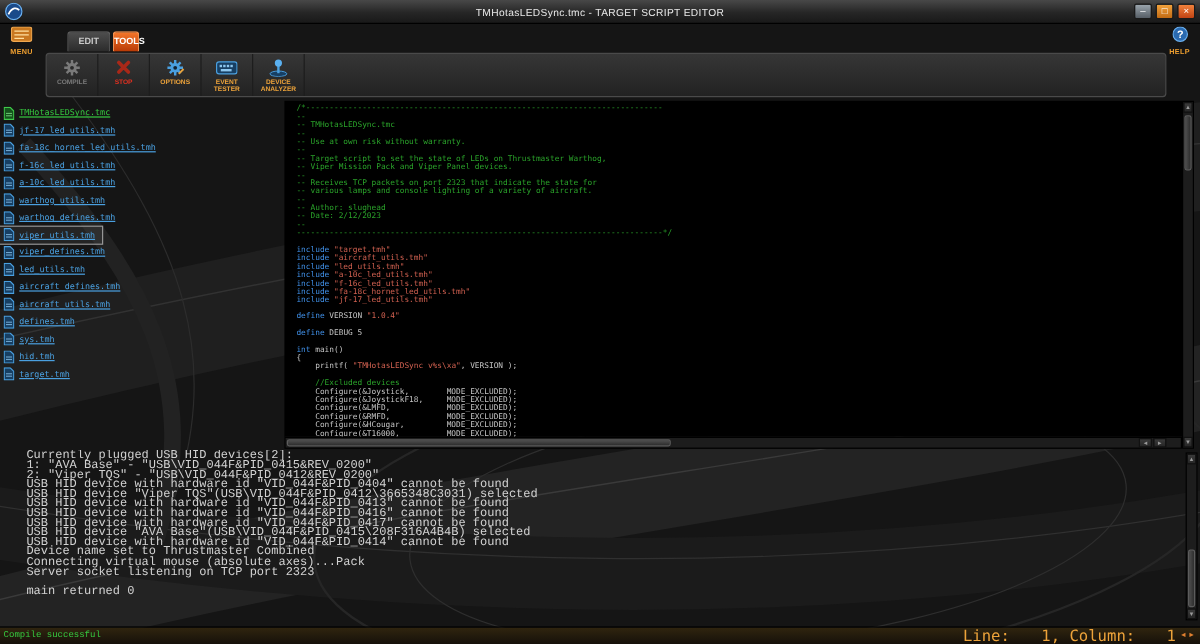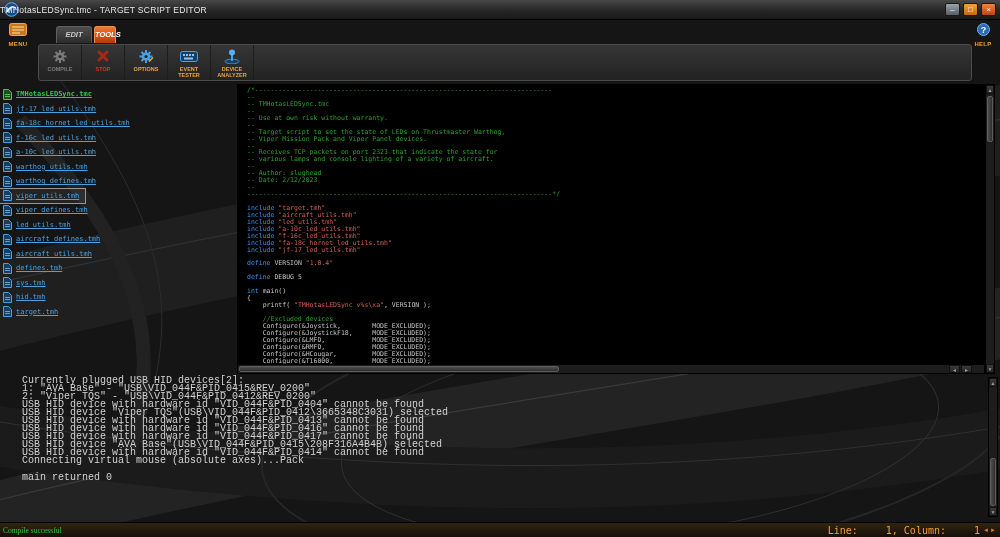--- a/index.html
+++ b/index.html
@@ -5,50 +5,50 @@
   * { margin:0; padding:0; box-sizing:border-box; }
   html,body { width:1000px; height:537px; }
   body { position:relative; overflow:hidden; background:#141414; font-family:"Liberation Sans", sans-serif; }
 
   #bg { position:absolute; left:0; top:0; z-index:0; }
 
   
   .titlebar { position:absolute; left:0; top:0; width:1000px; height:20px;
     background:linear-gradient(#484848,#262626 55%,#191919); border-bottom:1px solid #000; z-index:6; }
   .app-icon { position:absolute; left:4px; top:2px; }
-  .title-text { position:absolute; left:0; top:5px; width:100%; text-align:left; font-size:8.5px; color:#e8e8e8; letter-spacing:.3px; }
+  .title-text { position:absolute; left:0; top:5px; width:100%; text-align:center; font-size:8.5px; color:#e8e8e8; letter-spacing:.3px; }
   .win-buttons { position:absolute; right:4px; top:3px; display:flex; gap:3px; }
   .win-btn { width:15px; height:13px; border-radius:2px; font-size:8px; line-height:11px; text-align:center; color:#fff; border:1px solid #1a1a1a; cursor:default; }
   .win-btn.min { background:linear-gradient(#9aa4ac,#565e66); }
   .win-btn.max { background:linear-gradient(#f2a23c,#c06a14); }
   .win-btn.close { background:linear-gradient(#f2823c,#c04314); }
 
   
   .menu-button { position:absolute; left:3px; top:22px; width:30px; text-align:center; z-index:5; }
   .menu-button .lbl, .help-button .lbl { display:block; font-size:6px; font-weight:bold; color:#f0a030; margin-top:1px; letter-spacing:.3px; }
   .help-button { position:absolute; right:3px; top:22px; width:28px; text-align:center; z-index:5; }
-  .tab { position:absolute; top:26px; height:17px; line-height:15px; text-align:center; font-size:7.5px; font-weight:bold; border-radius:3px 3px 0 0; z-index:5;font-style:italic; }
+  .tab { position:absolute; top:26px; height:17px; line-height:15px; text-align:center; font-size:7.5px; font-weight:bold; border-radius:3px 3px 0 0; z-index:5; }
   .tab-edit { left:56px; width:36px; background:linear-gradient(#4e4e4e,#2b2b2b); border:1px solid #5e5e5e; border-bottom:none; color:#c8c8c8; }
   .tab-tools { left:94px; width:22px; background:linear-gradient(#f4762a,#b83a06); border:1px solid #f09050; border-bottom:none; color:#fff; }
 
   
   .toolbar-panel { position:absolute; left:38px; top:44px; width:934px; height:37px;
     background:linear-gradient(#363636,#222); border:1px solid #4a4a4a; border-radius:3px; display:flex; z-index:4; }
   .tool { display:flex; flex-direction:column; align-items:center; padding:3px 3px 2px; border-right:1px solid #1d1d1d; }
   .tool .ticon { height:16px; display:flex; align-items:center; }
   .tool .tlbl { font-size:5.5px; font-weight:bold; text-align:center; line-height:6px; margin-top:2px; width:36px; }
   .tool.disabled .tlbl { color:#7a7a7a; }
   .tool.stop .tlbl { color:#e03020; }
   .tool.orange .tlbl { color:#eda33a; }
 
   
   .file-panel { position:absolute; left:0; top:87px; width:236px; height:292px; z-index:3; }
   .file-item { display:flex; align-items:center; height:14.5px; padding:0 6px 0 3px; gap:4px; width:max-content; }
   .fname { font-family:"DejaVu Sans Mono", monospace; font-size:7px; color:#4aa0e0; text-decoration:underline; white-space:pre; }
-  .file-item.active .fname { color:#35c83f; font-weight:bold; }
+  .file-item.active .fname { color:#35c83f; font-weight:normal; }
   .file-item.selected { outline:1px solid #969696; background:rgba(90,90,90,.22); }
 
   
   .editor { position:absolute; left:237px; top:84px; width:748px; height:280px; background:#000; z-index:2; padding:3px 0 0 10px; overflow:hidden; }
   .code-line { font-family:"DejaVu Sans Mono", monospace; font-size:6.5px; line-height:6.95px; height:6.95px; white-space:pre; }
   .tok-com { color:#2aa32a; }
   .tok-kw  { color:#4090e8; }
   .tok-str { color:#d06050; }
   .tok-pl  { color:#c4c4c4; }
 
@@ -67,22 +67,22 @@
   .hscroll .sarrow { top:0; width:11px; height:8px; line-height:8px; }
   .hscroll .left { right:24px; } .hscroll .right { right:12px; }
 
   
   .console { position:absolute; left:0; top:375px; width:986px; height:147px; z-index:2; padding:2px 0 0 2px; overflow:hidden; }
   .console-line { font-family:Liberation Mono, monospace; font-size:10px; line-height:8.05px; color:#d2d2d2; white-space:pre;margin-left:20px; }
 
   
   .statusbar { position:absolute; left:0; top:522px; width:1000px; height:15px;
     background:linear-gradient(#30250f,#15100a); border-top:1px solid #000; z-index:6; display:flex; align-items:center; }
-  .status-left { font-family:Liberation Serif, serif; font-size:7.5px; color:#35c83f; margin-left:3px; }
-  .status-right { position:absolute; right:20px; display:flex; font-family:"DejaVu Sans Mono", monospace; font-size:10px; color:#eda33a;margin-left:46px; }
+  .status-left { font-family:Liberation Mono, monospace; font-size:7.5px; color:#35c83f; margin-left:3px; }
+  .status-right { position:absolute; right:20px; display:flex; font-family:"DejaVu Sans Mono", monospace; font-size:13px; color:#eda33a;margin-left:46px; }
   .status-right .num { display:inline-block; width:34px; text-align:right; }
   .grip { position:absolute; right:3px; top:4px; color:#e08030; font-size:6px; letter-spacing:1px; cursor:default; }
 </style>
 </head>
 <body>
 
 <svg id="bg" width="1000" height="537" viewBox="0 0 1000 537">
   <rect x="0" y="0" width="1000" height="537" fill="#151515"></rect>
   <path d="M -100 330 C 200 250, 600 170, 1100 120" stroke="#1f1f1f" stroke-width="90" fill="none"></path>
   <path d="M -100 305 C 200 235, 600 155, 1100 110" stroke="#323232" stroke-width="1.2" fill="none"></path>
@@ -395,21 +395,23 @@
     <div class="console-line">Currently plugged USB HID devices[2]:</div>
     <div class="console-line">1: "AVA Base" - "USB\VID_044F&amp;PID_0415&amp;REV_0200"</div>
     <div class="console-line">2: "Viper TQS" - "USB\VID_044F&amp;PID_0412&amp;REV_0200"</div>
     <div class="console-line">USB HID device with hardware id "VID_044F&amp;PID_0404" cannot be found</div>
     <div class="console-line">USB HID device "Viper TQS"(USB\VID_044F&amp;PID_0412\3665348C3031) selected</div>
     <div class="console-line">USB HID device with hardware id "VID_044F&amp;PID_0413" cannot be found</div>
     <div class="console-line">USB HID device with hardware id "VID_044F&amp;PID_0416" cannot be found</div>
     <div class="console-line">USB HID device with hardware id "VID_044F&amp;PID_0417" cannot be found</div>
     <div class="console-line">USB HID device "AVA Base"(USB\VID_044F&amp;PID_0415\208F316A4B4B) selected</div>
     <div class="console-line">USB HID device with hardware id "VID_044F&amp;PID_0414" cannot be found</div>
+    <div class="console-line">Device name set to Thrustmaster Combined</div>
     <div class="console-line">Connecting virtual mouse (absolute axes)...Pack</div>
+    <div class="console-line">Server socket listening on TCP port 2323</div>
     <div class="console-line">&nbsp;</div>
     <div class="console-line">main returned 0</div>
   </div>
 
 <div class="vscroll console-vscroll">
   <div class="sarrow up">▲</div>
   <div class="thumb"></div>
   <div class="sarrow down">▼</div>
 </div>
 

